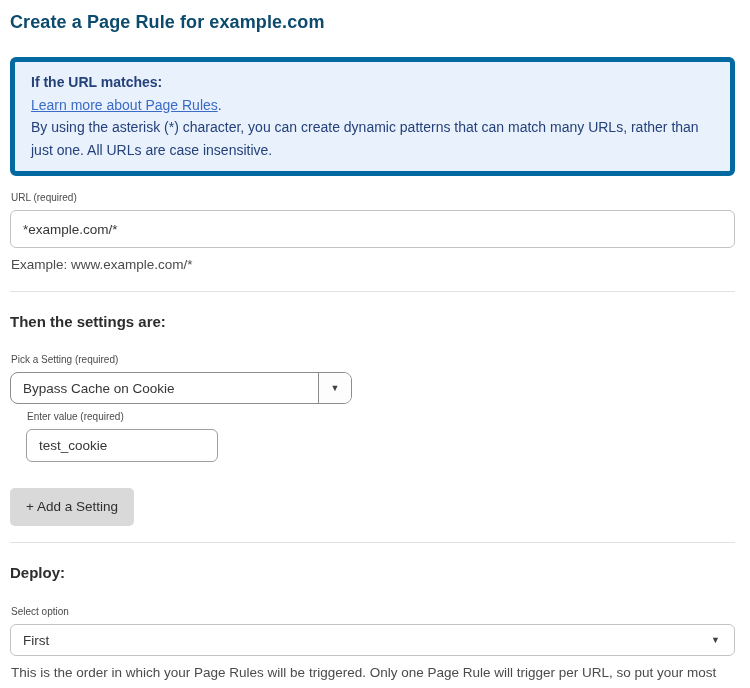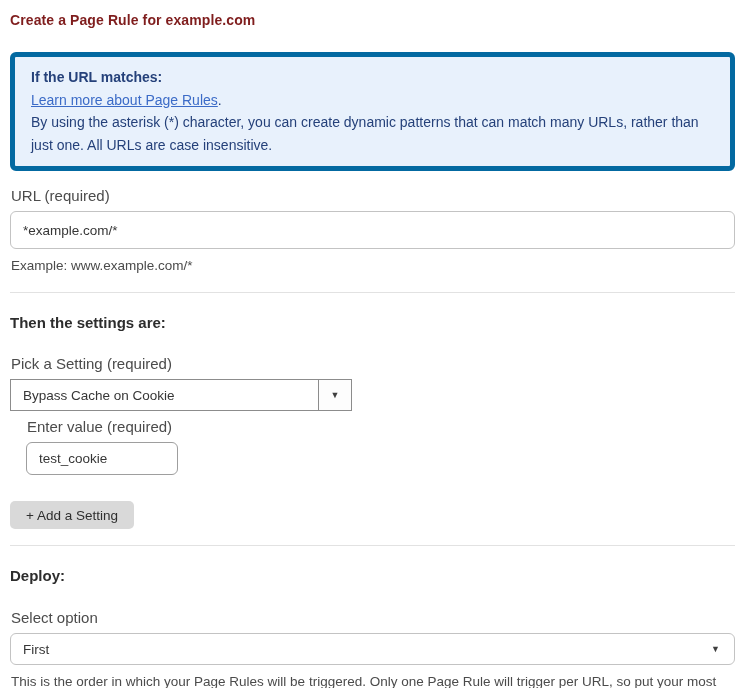--- a/index.html
+++ b/index.html
@@ -6,41 +6,41 @@
   html, body { margin: 0; padding: 0; background: #ffffff; }
   body {
     width: 750px; height: 688px;
     font-family: "Liberation Sans", "DejaVu Sans", sans-serif;
     color: #2d2d2d;
     padding: 12px 15px 0 10px;
     overflow: hidden;
   }
 
   .page-title {
-    font-size: 14px; font-weight: 700; color: #7f1d1d;
+    font-size: 18px; font-weight: 700; color: #0c4a6e;
     margin: 0 0 24px 0; letter-spacing: 0.1px;
   }
 
   .info-box {
     background: #e8f1fc;
     border: 5px solid #0369a1;
     border-radius: 6px;
     padding: 9px 16px 10px 16px;
     font-size: 14px; line-height: 22.5px;
     color: #25417a;
     margin-bottom: 16px;
   }
   .info-heading { font-weight: 700; }
   .info-link {
     color: #3b6bc7; text-decoration: underline; cursor: pointer;
   }
   .info-link-suffix { color: #25417a; }
 
   .field-label {
-    font-size: 15px; color: #4b4b4b; margin: 0 0 7px 1px;
+    font-size: 10px; color: #4b4b4b; margin: 0 0 7px 1px;
   }
 
   .text-input {
     display: block; width: 100%; height: 38px;
     border: 1px solid #c3c3c3; border-radius: 6px;
     padding: 0 12px; font-size: 13.5px; color: #363636;
     font-family: "Liberation Sans", "DejaVu Sans", sans-serif;
     background: #ffffff; outline: none;
   }
 
@@ -57,39 +57,39 @@
   .section-heading {
     font-size: 15px; font-weight: 700; color: #2d2d2d;
     margin: 21px 0 0 0;
   }
 
   .settings-row { display: flex; align-items: flex-start; margin-top: 24px; flex-direction: column; }
   .setting-col { width: 342px; }
   .value-col { margin-left: 16px; padding-top: 7px; }
 
   .select-box {
-    height: 32px; border: 1px solid #8c8c8c; border-radius: 0;
+    height: 32px; border: 1px solid #8c8c8c; border-radius: 8px;
     display: flex; align-items: stretch; background: #ffffff;
     cursor: pointer; overflow: hidden;
   }
   .select-box .select-value {
     flex: 1; display: flex; align-items: center;
     padding: 0 12px; font-size: 13.5px; color: #363636;
     white-space: nowrap;
   }
   .select-box .select-arrow {
     width: 33px; border-left: 1px solid #8c8c8c;
     display: flex; align-items: center; justify-content: center;
     font-size: 9px; color: #3f3f3f; background: #fdfdfd;
   }
 
-  .value-input { width: 152px; height: 33px; border-color: #9e9e9e; }
+  .value-input { width: 192px; height: 33px; border-color: #9e9e9e; }
 
   .gray-button {
-    display: inline-block; height: 28px; line-height: 30px;
+    display: inline-block; height: 38px; line-height: 30px;
     background: #d9d9d9; color: #2f2f2f;
     border: none; border-radius: 5px;
     padding: 0 16px; font-size: 13.5px;
     font-family: "Liberation Sans", "DejaVu Sans", sans-serif;
     cursor: pointer;
   }
   .add-setting-button { margin-top: 26px; }
 
   .wide-select {
     position: relative; height: 32px;

